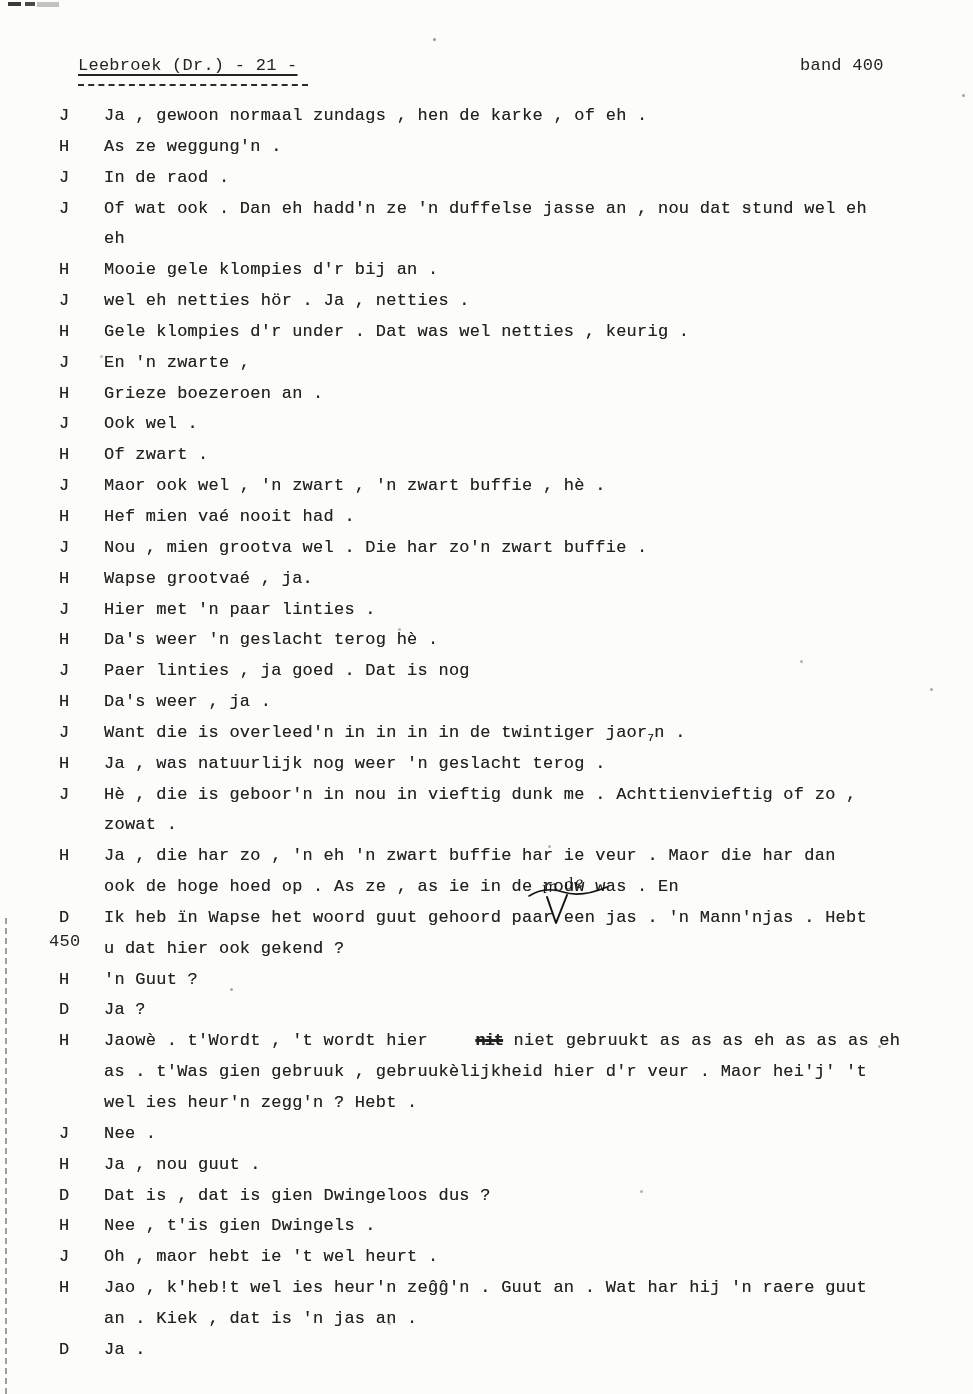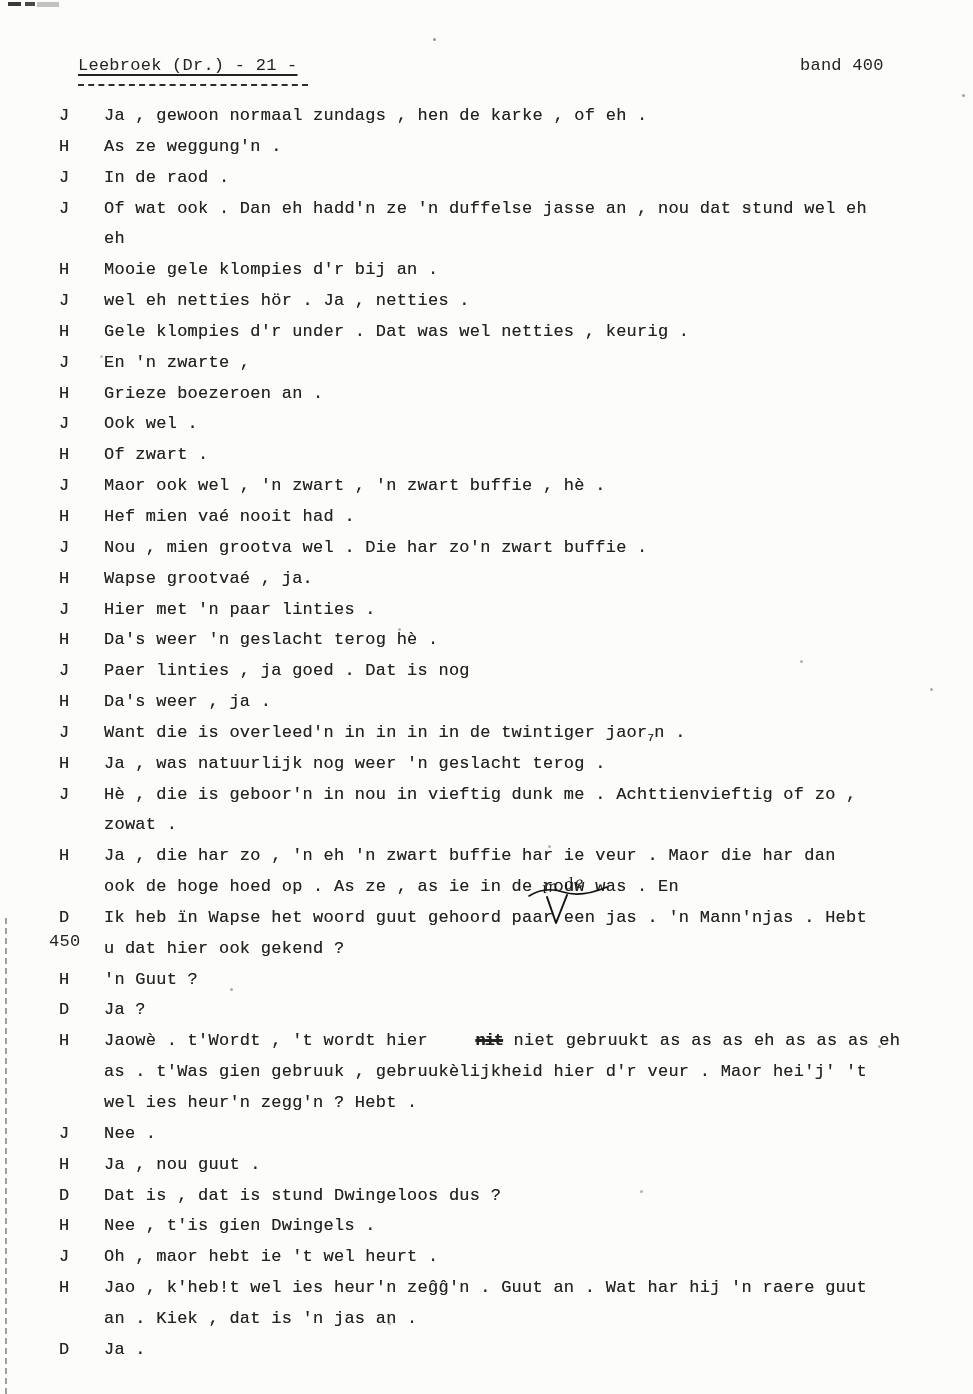--- a/index.html
+++ b/index.html
@@ -129,21 +129,21 @@
       <div class="line"><span class="speaker"></span><span class="line-text"><span class="seg-text">ook de hoge hoed op . As ze , as ie</span><span class="seg-caret"> </span><span class="seg-text">in de rouw was . En</span></span></div>
       <div class="line"><span class="speaker">D</span><span class="line-text">Ik heb ïn Wapse het woord guut gehoord paar een jas . 'n Mann'njas . Hebt</span></div>
       <div class="line"><span class="speaker"></span><span class="line-text">u dat hier ook gekend ?</span></div>
       <div class="line"><span class="speaker">H</span><span class="line-text">'n Guut ?</span></div>
       <div class="line"><span class="speaker">D</span><span class="line-text">Ja ?</span></div>
       <div class="line"><span class="speaker">H</span><span class="line-text"><span class="seg-text">Jaowè . t'Wordt , 't wordt hier </span><span class="seg-strike">nit</span><span class="seg-text"> niet gebruukt as as as eh as as as eh</span></span></div>
       <div class="line"><span class="speaker"></span><span class="line-text">as . t'Was gien gebruuk , gebruukèlijkheid hier d'r veur . Maor hei'j' 't</span></div>
       <div class="line"><span class="speaker"></span><span class="line-text">wel ies heur'n zegg'n ? Hebt .</span></div>
       <div class="line"><span class="speaker">J</span><span class="line-text">Nee .</span></div>
       <div class="line"><span class="speaker">H</span><span class="line-text">Ja , nou guut .</span></div>
-      <div class="line"><span class="speaker">D</span><span class="line-text">Dat is , dat is stund Dwingeloos dus ?</span></div>
+      <div class="line"><span class="speaker">D</span><span class="line-text">Dat is , dat is gien Dwingeloos dus ?</span></div>
       <div class="line"><span class="speaker">H</span><span class="line-text">Nee , t'is gien Dwingels .</span></div>
       <div class="line"><span class="speaker">J</span><span class="line-text">Oh , maor hebt ie 't wel heurt .</span></div>
       <div class="line"><span class="speaker">H</span><span class="line-text">Jao , k'heb!t wel ies heur'n zeĝĝ'n . Guut an . Wat har hij 'n raere guut</span></div>
       <div class="line"><span class="speaker"></span><span class="line-text">an . Kiek , dat is 'n jas an .</span></div>
       <div class="line"><span class="speaker">D</span><span class="line-text">Ja .</span></div>
     </div>
 
   <div class="handwritten-note">in de</div>
   <svg class="annotation-svg" width="92" height="54" viewBox="0 0 92 54">
     <path d="M6,20 Q22,10 40,16 T84,11" fill="none" stroke="#141414" stroke-width="1.6" stroke-linecap="round"></path>

